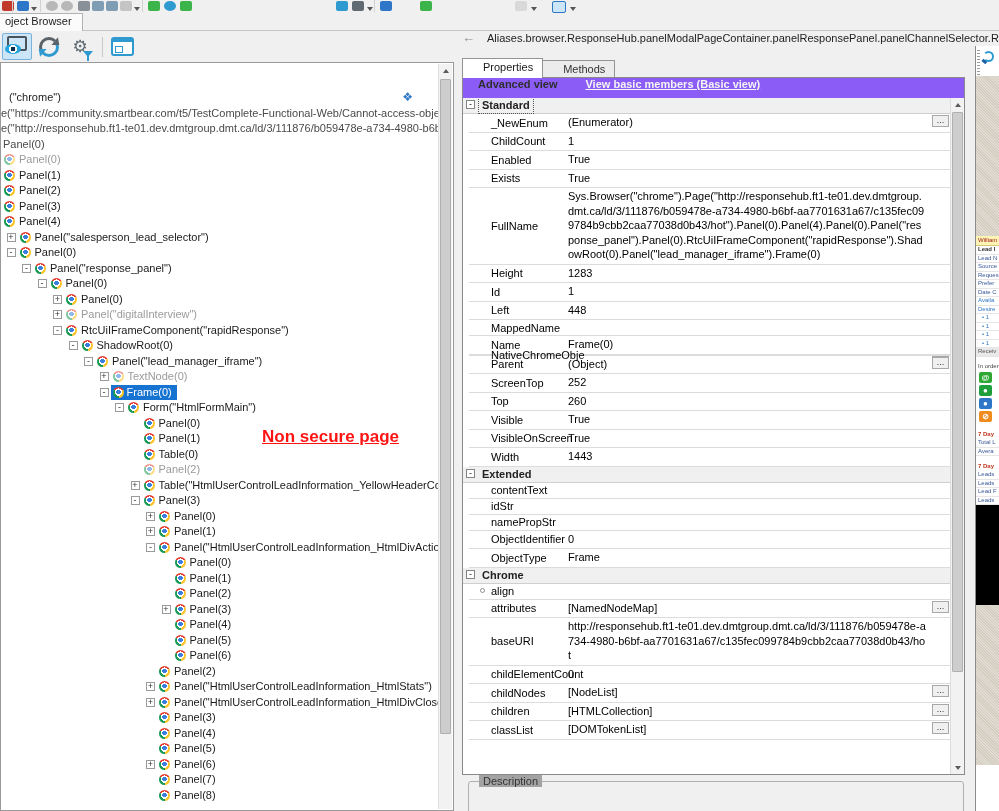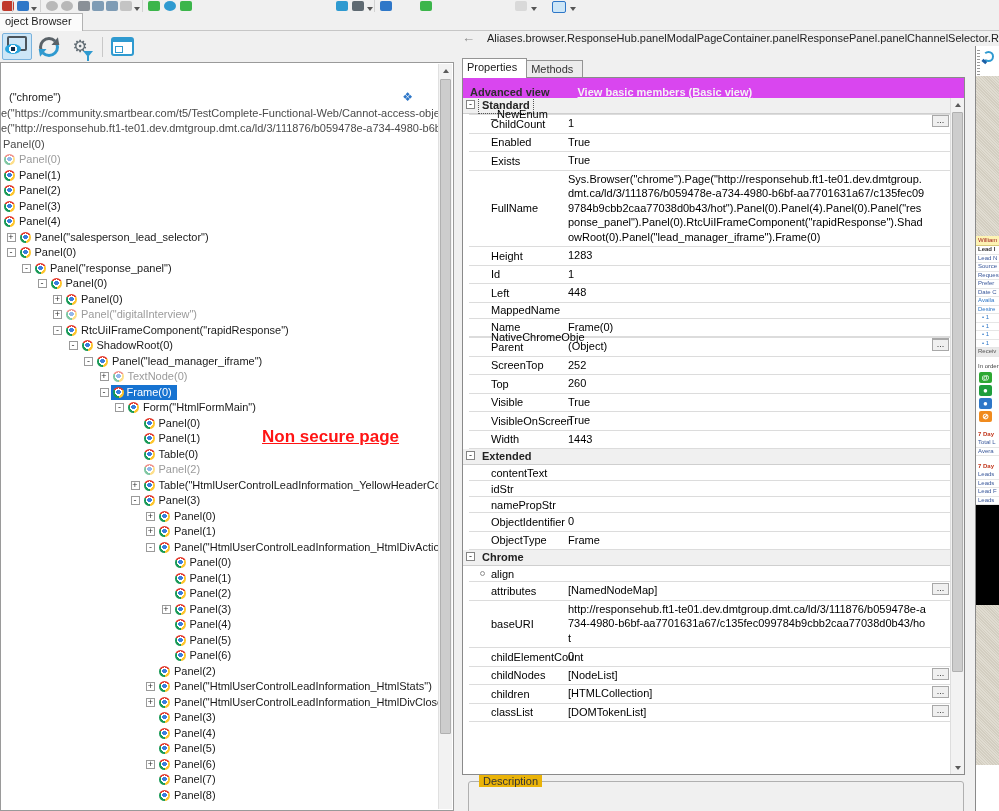--- a/index.html
+++ b/index.html
@@ -63,42 +63,42 @@
 
   
   .annotation{position:absolute;left:262px;top:427px;font-size:17px;font-weight:bold;color:#ff1414;
      text-shadow:-1px -1px 0 #fff,1px -1px 0 #fff,-1px 1px 0 #fff,1px 1px 0 #fff,0 0 3px #fff;text-decoration:underline;}
 
   
   .breadcrumb{position:absolute;left:462px;top:30px;width:537px;height:16px;white-space:nowrap;overflow:hidden;}
   .bc-arrow{color:#8a8a8a;font-size:13px;margin-right:12px;}
   .bc-text{color:#222;}
   .insp-tabs{position:absolute;left:462px;top:58px;height:20px;}
-  .itab{display:inline-block;vertical-align:bottom;border:1px solid #949494;border-bottom:none;padding:2px 9px 1px 4px;font-size:11px;}
+  .itab{display:inline-block;vertical-align:bottom;border:1px solid #949494;border-bottom:none;padding:2px 9px 1px 20px;font-size:11px;}
   .itab.active{background:#fff;height:16px;position:relative;z-index:3;}
   .itab.inactive{background:#ececec;height:14px;color:#333;margin-left:-1px;}
   .prop-panel{position:absolute;left:462px;top:77px;width:503px;height:698px;background:#fff;border:1px solid #8a8a8a;box-sizing:border-box;}
-  .adv-bar{height:20px;background:#d946ef;display:flex;align-items:flex-end;padding-left:7px;box-sizing:border-box;}
+  .adv-bar{height:20px;background:#8b5cf6;display:flex;align-items:flex-start;padding-left:15px;box-sizing:border-box;}
   .adv-title{font-weight:bold;color:#2e2e2e;margin-right:28px;}
   .adv-link{color:#f4f4f4;text-decoration:underline;font-weight:bold;}
   .grid{position:absolute;left:0;top:20px;right:13px;bottom:0;overflow:hidden;background:#fff;}
   .group-row{position:relative;height:15px;background:#f0f0f0;border-bottom:1px solid #cfcfcf;}
   .g-exp{position:absolute;left:3px;top:2px;width:9px;height:9px;background:#fff;border:1px solid #848484;
          font-size:9px;line-height:7px;text-align:center;box-sizing:border-box;}
   .g-name{position:absolute;left:16px;top:0;line-height:15px;font-weight:bold;color:#222;padding:0 3px;}
   .g-focus{outline:1px dotted #555;}
   .prow{position:relative;border-bottom:1px solid #dcdcdc;margin-left:6px;}
   .pname{position:absolute;left:22px;top:50%;transform:translateY(-50%);color:#000;white-space:nowrap;}
   .pmark{position:absolute;left:11px;top:50%;margin-top:-3px;width:5px;height:5px;border:1px solid #8f8f8f;border-radius:50%;box-sizing:border-box;}
   .pvalue{margin-left:99px;margin-right:24px;padding:1px 0 2px 0;min-height:12px;word-break:break-all;line-height:14.5px;color:#000;}
   .ellip{position:absolute;right:2px;top:1px;width:17px;height:12px;background:#f0f0f0;border:1px solid #a8a8a8;
          font-size:9px;line-height:9px;text-align:center;color:#333;box-sizing:border-box;}
   .grid-scroll{position:absolute;top:20px;right:0;width:13px;bottom:0;background:#f2f2f2;border-left:1px solid #ddd;}
   .desc-box{position:absolute;left:468px;top:781px;width:494px;height:44px;border:1px solid #b0b0b0;border-radius:3px;background:#f0f0f0;}
-  .desc-legend{position:absolute;left:10px;top:-7px;background:#eab308;padding:0 4px;color:#333;}
+  .desc-legend{position:absolute;left:10px;top:-7px;background:#a3a3a3;padding:0 4px;color:#333;}
 
   
   .preview{position:absolute;left:975px;top:46px;width:24px;height:765px;background:#fff;border-left:1px solid #8a8a8a;overflow:hidden;box-sizing:border-box;}
   .grip{position:absolute;left:1px;top:4px;width:3px;height:26px;
         background:repeating-linear-gradient(#9a9a9a 0 1px, transparent 1px 3px);}
   .pv-search{position:absolute;left:7px;top:5px;width:11px;height:11px;border:2.5px solid #2f9ad0;border-left-color:transparent;border-radius:50%;box-sizing:border-box;}
   .pv-search:after{content:"";position:absolute;left:-3px;bottom:-2px;width:5px;height:2.5px;background:#1b5ea6;transform:rotate(40deg);}
   .texture{background:
      repeating-linear-gradient(45deg,#d3cec1 0 1px,#e0dcd1 1px 2px),
      repeating-linear-gradient(-45deg,rgba(110,105,90,.25) 0 1px,rgba(0,0,0,0) 1px 3px);}
@@ -405,20 +405,21 @@
     <span class="adv-title">Advanced view</span>
     <span class="adv-link">View basic members (Basic view)</span>
   </div>
   <div class="grid" id="propGrid">
       <div class="group-row">
         <span class="g-exp">-</span>
         <span class="g-name g-focus">Standard</span>
       </div>
       <div class="prow">
         <span class="pname">_NewEnum</span>
+        <div class="pvalue">(Enumerator)</div>
         <span class="ellip">...</span>
       </div>
       <div class="prow">
         <span class="pname">ChildCount</span>
         <div class="pvalue">1</div>
       </div>
       <div class="prow">
         <span class="pname">Enabled</span>
         <div class="pvalue">True</div>
       </div>

